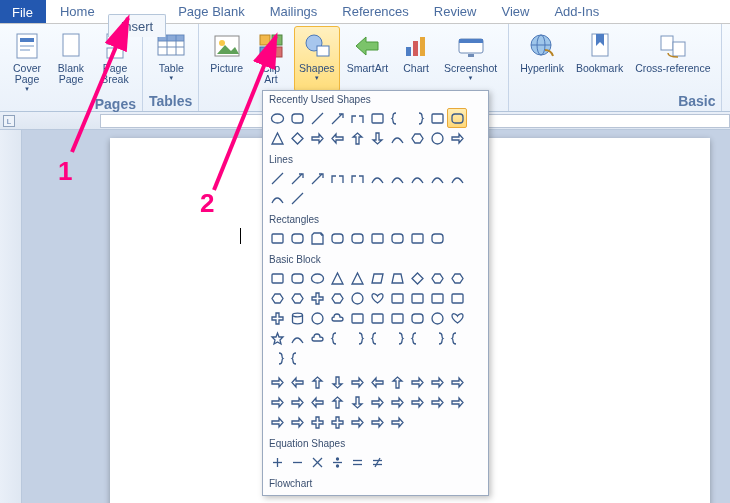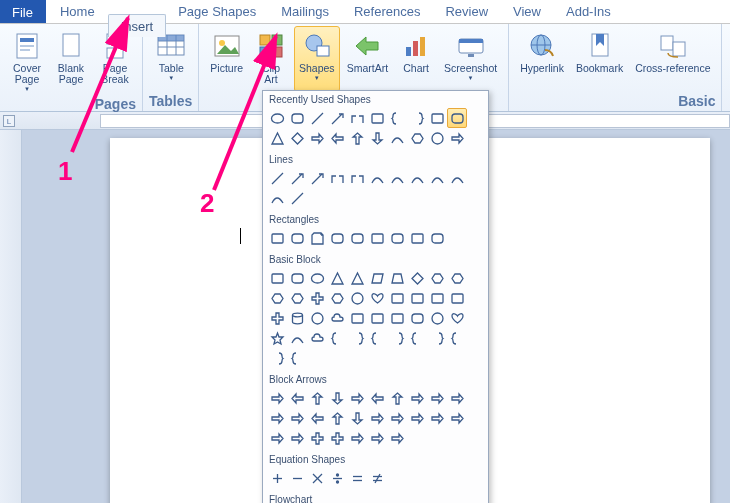--- a/index.html
+++ b/index.html
@@ -41,21 +41,21 @@
   .num { position:absolute; font-size:26px; font-weight:bold; color:#ff0080; font-family: Arial, sans-serif;}
   .ruler-corner{position:absolute;left:3px;top:115px;width:12px;height:12px;border:1px solid #8fa2bc;background:#eef3fa;font-size:8px;color:#5b7aa7;display:flex;align-items:center;justify-content:center;}
 </style>
 </head>
 <body>
 
 <div class="tabbar">
   <div class="tab file">File</div>
   <div class="tab">Home</div>
   <div class="tab active">Insert</div>
-  <div class="tab">Page Shapes</div>
+  <div class="tab">Page Blank</div>
   <div class="tab">Mailings</div>
   <div class="tab">References</div>
   <div class="tab">Review</div>
   <div class="tab">View</div>
   <div class="tab">Add-Ins</div>
 </div>
 
 <div class="ribbon">
   <div class="group">
     <div class="group-body">
@@ -667,21 +667,20 @@
         <svg viewBox="0 0 15 15">
           <path d="M9 2 Q12 2 12 5 Q12 7 13 7.5 Q12 8 12 10 Q12 13 9 13"></path>
         </svg>
       </div>
       <div class="shape-cell">
         <svg viewBox="0 0 15 15">
           <path d="M6 2 Q3 2 3 5 Q3 7 2 7.5 Q3 8 3 10 Q3 13 6 13"></path>
         </svg>
       </div>
     </div>
-    <div class="section-h">Block Arrows</div>
     <div class="grid">
       <div class="shape-cell">
         <svg viewBox="0 0 15 15">
           <path d="M2 6 L9 6 L9 3 L13 7.5 L9 12 L9 9 L2 9 Z"></path>
         </svg>
       </div>
       <div class="shape-cell">
         <svg viewBox="0 0 15 15">
           <path d="M13 6 L6 6 L6 3 L2 7.5 L6 12 L6 9 L13 9 Z"></path>
         </svg>

